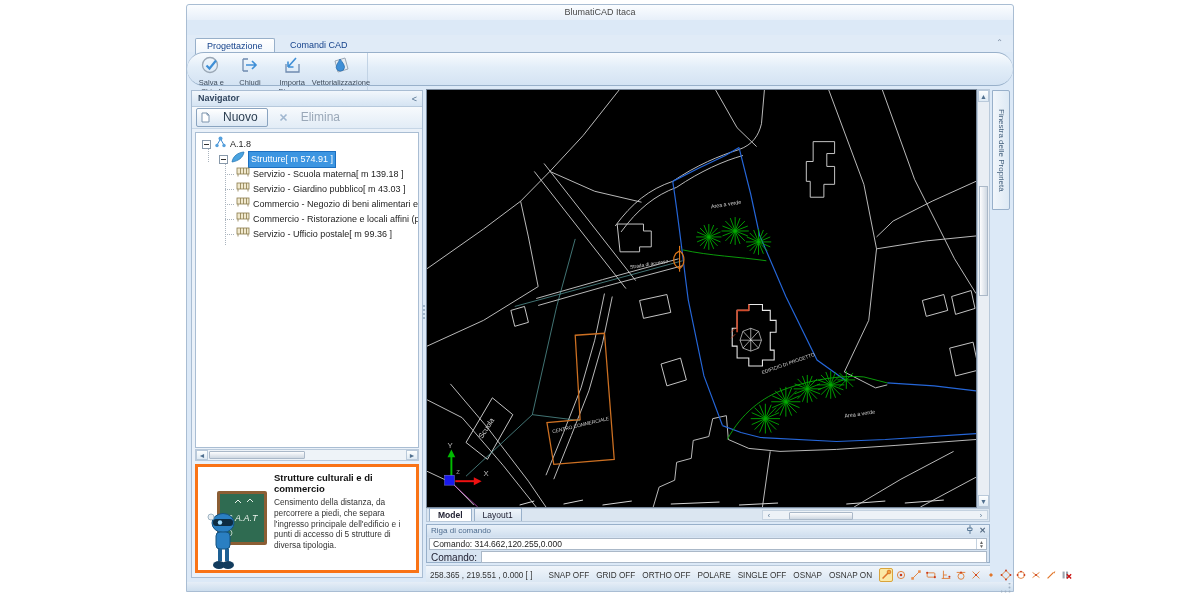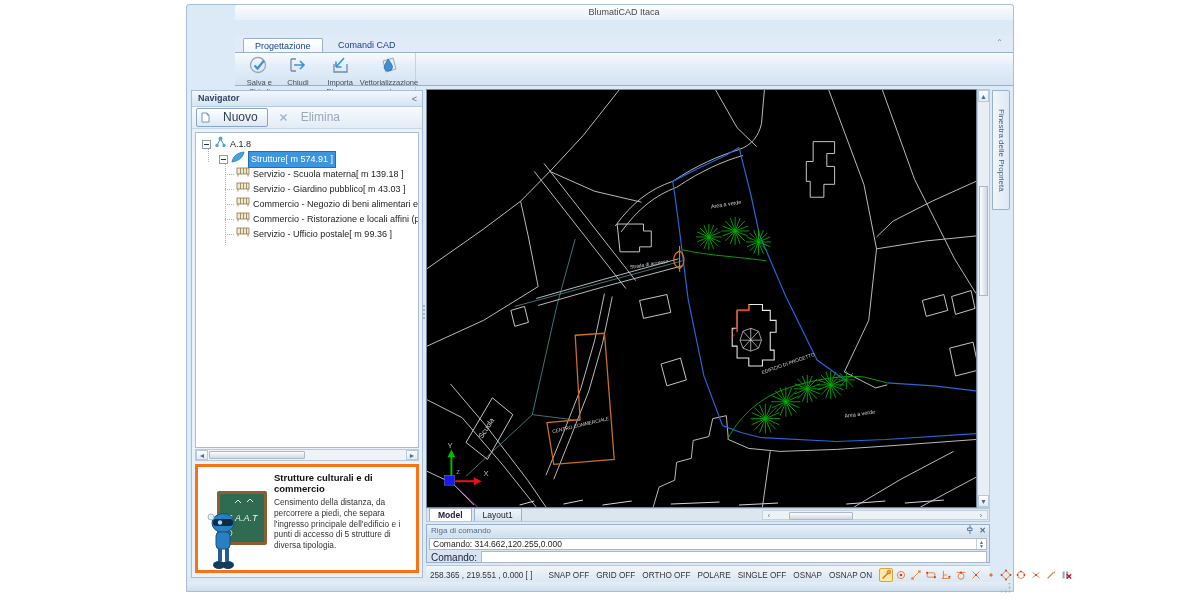--- a/index.html
+++ b/index.html
@@ -1,29 +1,29 @@
 <!DOCTYPE html>
 <html><head>
 <meta charset="utf-8">
 <style>
   * { box-sizing: border-box; margin: 0; padding: 0; }
   html,body { width:1200px; height:600px; background:#fff; font-family:"Liberation Sans",sans-serif; overflow:hidden; }
 
   .window { position:absolute; left:186px; top:4px; width:828px; height:588px;
-    background:#dce9f7; border:1px solid #a9bdd3; border-radius:3px 3px 0 0;padding-left:48px; }
+    background:#dce9f7; border:1px solid #a9bdd3; border-radius:3px 3px 0 0; }
 
   
   .titlebar { height:15px; background:linear-gradient(#fbfdff,#e7eff9); text-align:center;
     font-size:9px; color:#4a4a4a; line-height:15px; border-radius:3px 3px 0 0; }
   .tabrow { position:relative; height:17px; background:#e0ebf7; padding-left:8px;margin-top:15px; }
   .rtab { display:inline-block; font-size:9px; color:#15428b; padding:2px 11px 3px; vertical-align:bottom; cursor:default; }
   .rtab.active { background:linear-gradient(#ffffff,#f0f6fc); border:1px solid #98b0ca; border-bottom:none; border-radius:2px 2px 0 0; position:relative; top:1px; }
   .ribbon-collapse { position:absolute; right:10px; top:3px; font-size:8px; color:#7a8aa0; }
   .ribbon { position:relative; height:34px; background:linear-gradient(#f8fbfe,#e2edf8 45%,#d4e3f3);
-    border-top:1px solid #98b0ca; border-bottom:1px solid #98b0ca; }
+    border-top:1px solid #98b0ca; border-bottom:1px solid #98b0ca;border-radius:17px; }
   .rgroup { position:absolute; left:5px; top:0; width:176px; height:48px; border-right:1px solid #c2d3e5; }
   .rbuttons { display:flex; height:40px; }
   .rbtn { width:44px; display:flex; flex-direction:column; align-items:center; padding-top:2px; cursor:default; }
   .rbtn.wide { width:52px; }
   .rbtn svg { width:20px; height:20px; }
   .rbtn .bl { font-size:7.5px; color:#3f4c5c; text-align:center; line-height:1.15; }
   .rgroup-label { position:absolute; bottom:1px; left:0; width:100%; text-align:center; font-size:7.5px; color:#6e7e91; }
   .dlg-launch { position:absolute; right:2px; bottom:1px; width:8px; height:8px; }
 
   

